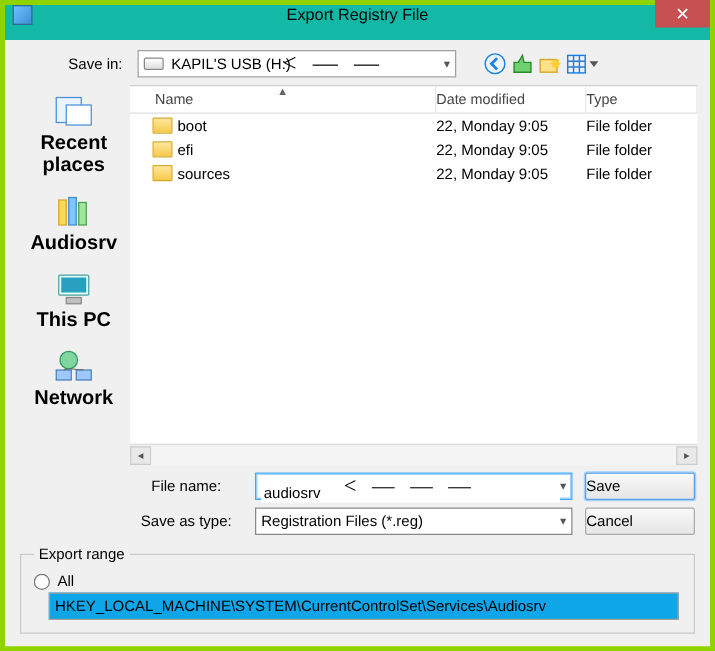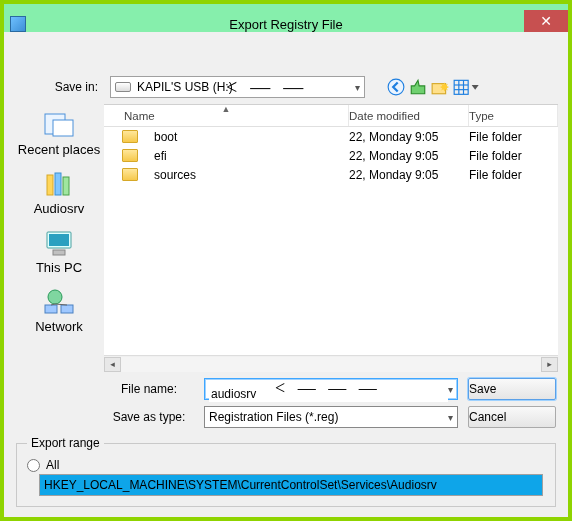--- a/index.html
+++ b/index.html
@@ -16,23 +16,23 @@
     width: 572px;
     height: 521px;
     border: 4px solid #8fd400;
     background: #f0f0f0;
     position: relative;
     display: flex;
     flex-direction: column;
   }
   .titlebar {
     height: 28px;
-    background: #86efac;
+    background: #14b8a6;
     display: flex;
-    align-items: flex-end;
+    align-items: flex-start;
     position: relative;
   }
   .titlebar .app-icon {
     width: 16px; height: 16px;
     margin-left: 6px;
     background: linear-gradient(135deg,#6ec0ff,#3d8fd6);
     border:1px solid #2a6aa0;
   }
   .titlebar .title {
     position: absolute;
@@ -116,21 +116,21 @@
     display:flex;flex-direction:column;align-items:center;gap:2px;
     cursor:pointer;
     width:100%;
   }
   .place .ico {
     width:36px;height:30px;
     display:flex;align-items:center;justify-content:center;
     font-size:24px;
   }
   .place .ico svg { width:36px;height:30px;}
-  .place-label{font-size:13px;text-align:center;color:#000;}
+  .place-label{font-size:16px;text-align:center;color:#000;font-weight:bold;}
   .listpane {
     flex:1;
     background:#fff;
     border-top:1px solid #d0d0d0;
     display:flex;flex-direction:column;
     min-height:0;
   }
   .list-header{
     display:flex;
     border-bottom:1px solid #e0e0e0;
@@ -141,21 +141,21 @@
   .col-name{flex:0 0 245px;padding-left:20px;position:relative;}
   .col-date{flex:0 0 120px;}
   .col-type{flex:1;}
   .list-header > div{border-right:1px solid #e8e8e8;height:100%;display:flex;align-items:center;}
   .sort-tick{
     position:absolute; top:-1px; left:50%; transform:translateX(-50%);
     font-size:9px;color:#666;
   }
   .list-body{flex:1;overflow:hidden;position:relative;}
   .row{display:flex;height:19px;align-items:center;font-size:12px;color:#000;}
-  .row .c-name{flex:0 0 245px;padding-left:18px;display:flex;align-items:center;gap:16px;}
+  .row .c-name{flex:0 0 245px;padding-left:18px;display:flex;align-items:center;gap:4px;}
   .row .c-date{flex:0 0 120px;}
   .row .c-type{flex:1;}
   .folder-icon{
     width:16px;height:13px;
     background:linear-gradient(#ffe79a,#f6c94c);
     border:1px solid #d6a828;
     border-radius:1px;
   }
   .hscroll{
     height:17px;
@@ -211,21 +211,21 @@
 <body>
 
 <div class="window">
 
   <div class="titlebar">
     <div class="app-icon"></div>
     <div class="title">Export Registry File</div>
     <div class="close">✕</div>
   </div>
 
-  <div class="toolbar-row" style="position:relative;margin-top:36px;">
+  <div class="toolbar-row" style="position:relative;">
     <div class="lbl">Save in:</div>
     <div class="location-combo">
       <span class="usb-icon"></span>
       <span>KAPIL'S USB (H:)</span>
       <span class="combo-arrow">▾</span>
     </div>
     <span class="annot-arrow1">&lt; — —</span>
     <div class="nav-icons">
       <span class="nav-back">
         <svg viewBox="0 0 16 16">

